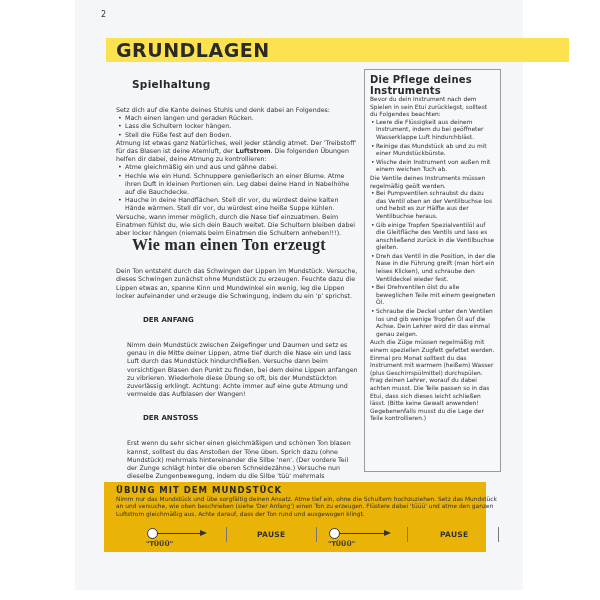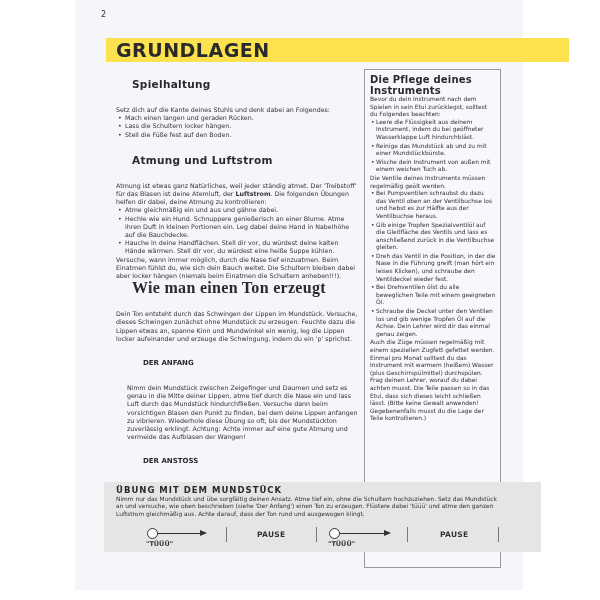--- a/index.html
+++ b/index.html
@@ -12,28 +12,28 @@
                  font-weight:bold; font-size:19px; letter-spacing:0.5px; color:#2a2a2a; line-height:20px; }
     .main { position:absolute; left:116px; top:63px; width:243px; font-size:6.3px; line-height:8.2px; color:#333; }
     .main h2 { margin:16px; font-size:10.5px; line-height:11px; font-weight:bold; color:#2a2a2a; letter-spacing:0.3px; }
     .main h2.big { font-size:16px; line-height:13px; margin-top:1px;font-family:Liberation Serif, serif; }
     .main p { margin:0; }
     .main ul { margin:0; padding-left:9px; list-style:none; }
     .main li { position:relative; }
     .main li::before { content:"•"; position:absolute; left:-7px; }
     .sub { padding-left:11px; margin-top:6px; }
     .sub h3 { margin:16px; font-size:7px; font-weight:bold; color:#2a2a2a; line-height:9px; }
-    .side { position:absolute; left:364px; top:69px; width:137px; height:499px; border:1px solid #9a9a9a;
+    .side { position:absolute; left:364px; top:69px; width:137px; height:403px; border:1px solid #9a9a9a;
             background:#f7f8fb; box-sizing:border-box; padding:4px 4px 0 5px; font-size:5.9px; line-height:7.6px; color:#333; }
     .side h2 { margin:0; font-size:10px; line-height:11px; font-weight:bold; color:#2a2a2a; letter-spacing:0.2px; }
     .side p { margin:0; }
     .side ul { margin:0; padding-left:6px; list-style:none; }
     .side li { position:relative; margin-bottom:1px; }
     .side li::before { content:"•"; position:absolute; left:-5px; }
-    .exercise { position:absolute; left:104px; top:482px; width:437px; height:70px; background:#e5e5e5; }
+    .exercise { position:absolute; left:104px; top:482px; width:382px; height:70px; background:#eab308; }
     .exercise h2 { position:absolute; left:12px; top:3px; margin:0; font-size:8.5px; font-weight:bold; letter-spacing:1px; color:#2a2a2a; }
     .exercise .txt { position:absolute; left:12px; top:14px; width:385px; font-size:5.9px; line-height:7.4px; color:#333; }
     .ex-row { position:absolute; left:0; top:526px; width:400px; height:24px; }
     .circle { position:absolute; top:2px; width:9px; height:9px; border:1px solid #333; border-radius:50%; background:#fff; }
     .arrowline { position:absolute; top:7px; height:1px; background:#333; }
     .arrowhead { position:absolute; top:4px; width:0; height:0; border-top:3px solid transparent; border-bottom:3px solid transparent; border-left:7px solid #333; }
     .tuuu { position:absolute; top:14px; font-size:6.5px; font-weight:bold; color:#333; }
     .pause { position:absolute; top:4px; font-size:7.5px; font-weight:bold; color:#333; letter-spacing:0.3px;text-align:right; }
     .bar { position:absolute; top:1px; width:1px; height:15px; background:#777; }
   </style>
@@ -49,21 +49,20 @@
 
 <div class="main">
   <h2>Spielhaltung</h2>
   <p>Setz dich auf die Kante deines Stuhls und denk dabei an Folgendes:</p>
   <ul>
     <li>Mach einen langen und geraden Rücken.</li>
     <li>Lass die Schultern locker hängen.</li>
     <li>Stell die Füße fest auf den Boden.</li>
   </ul>
 
-  <h2>Atmung und Luftstrom</h2>
   <p><span>Atmung ist etwas ganz Natürliches, weil jeder ständig atmet. Der 'Treibstoff' für das Blasen ist deine Atemluft, der </span><b>Luftstrom</b><span>. Die folgenden Übungen helfen dir dabei, deine Atmung zu kontrollieren:</span></p>
   <ul>
     <li>Atme gleichmäßig ein und aus und gähne dabei.</li>
     <li>Hechle wie ein Hund. Schnuppere genießerisch an einer Blume. Atme ihren Duft in kleinen Portionen ein. Leg dabei deine Hand in Nabelhöhe auf die Bauchdecke.</li>
     <li>Hauche in deine Handflächen. Stell dir vor, du würdest deine kalten Hände wärmen. Stell dir vor, du würdest eine heiße Suppe kühlen.</li>
   </ul>
   <p>Versuche, wann immer möglich, durch die Nase tief einzuatmen. Beim Einatmen fühlst du, wie sich dein Bauch weitet. Die Schultern bleiben dabei aber locker hängen (niemals beim Einatmen die Schultern anheben!!!).</p>
 
   <h2 class="big">Wie man einen Ton erzeugt</h2>
   <p>Dein Ton entsteht durch das Schwingen der Lippen im Mundstück. Versuche, dieses Schwingen zunächst ohne  Mundstück zu erzeugen. Feuchte dazu die Lippen etwas an, spanne Kinn und Mundwinkel ein wenig, leg die Lippen locker aufeinander und erzeuge die Schwingung, indem du ein 'p' sprichst.</p>

